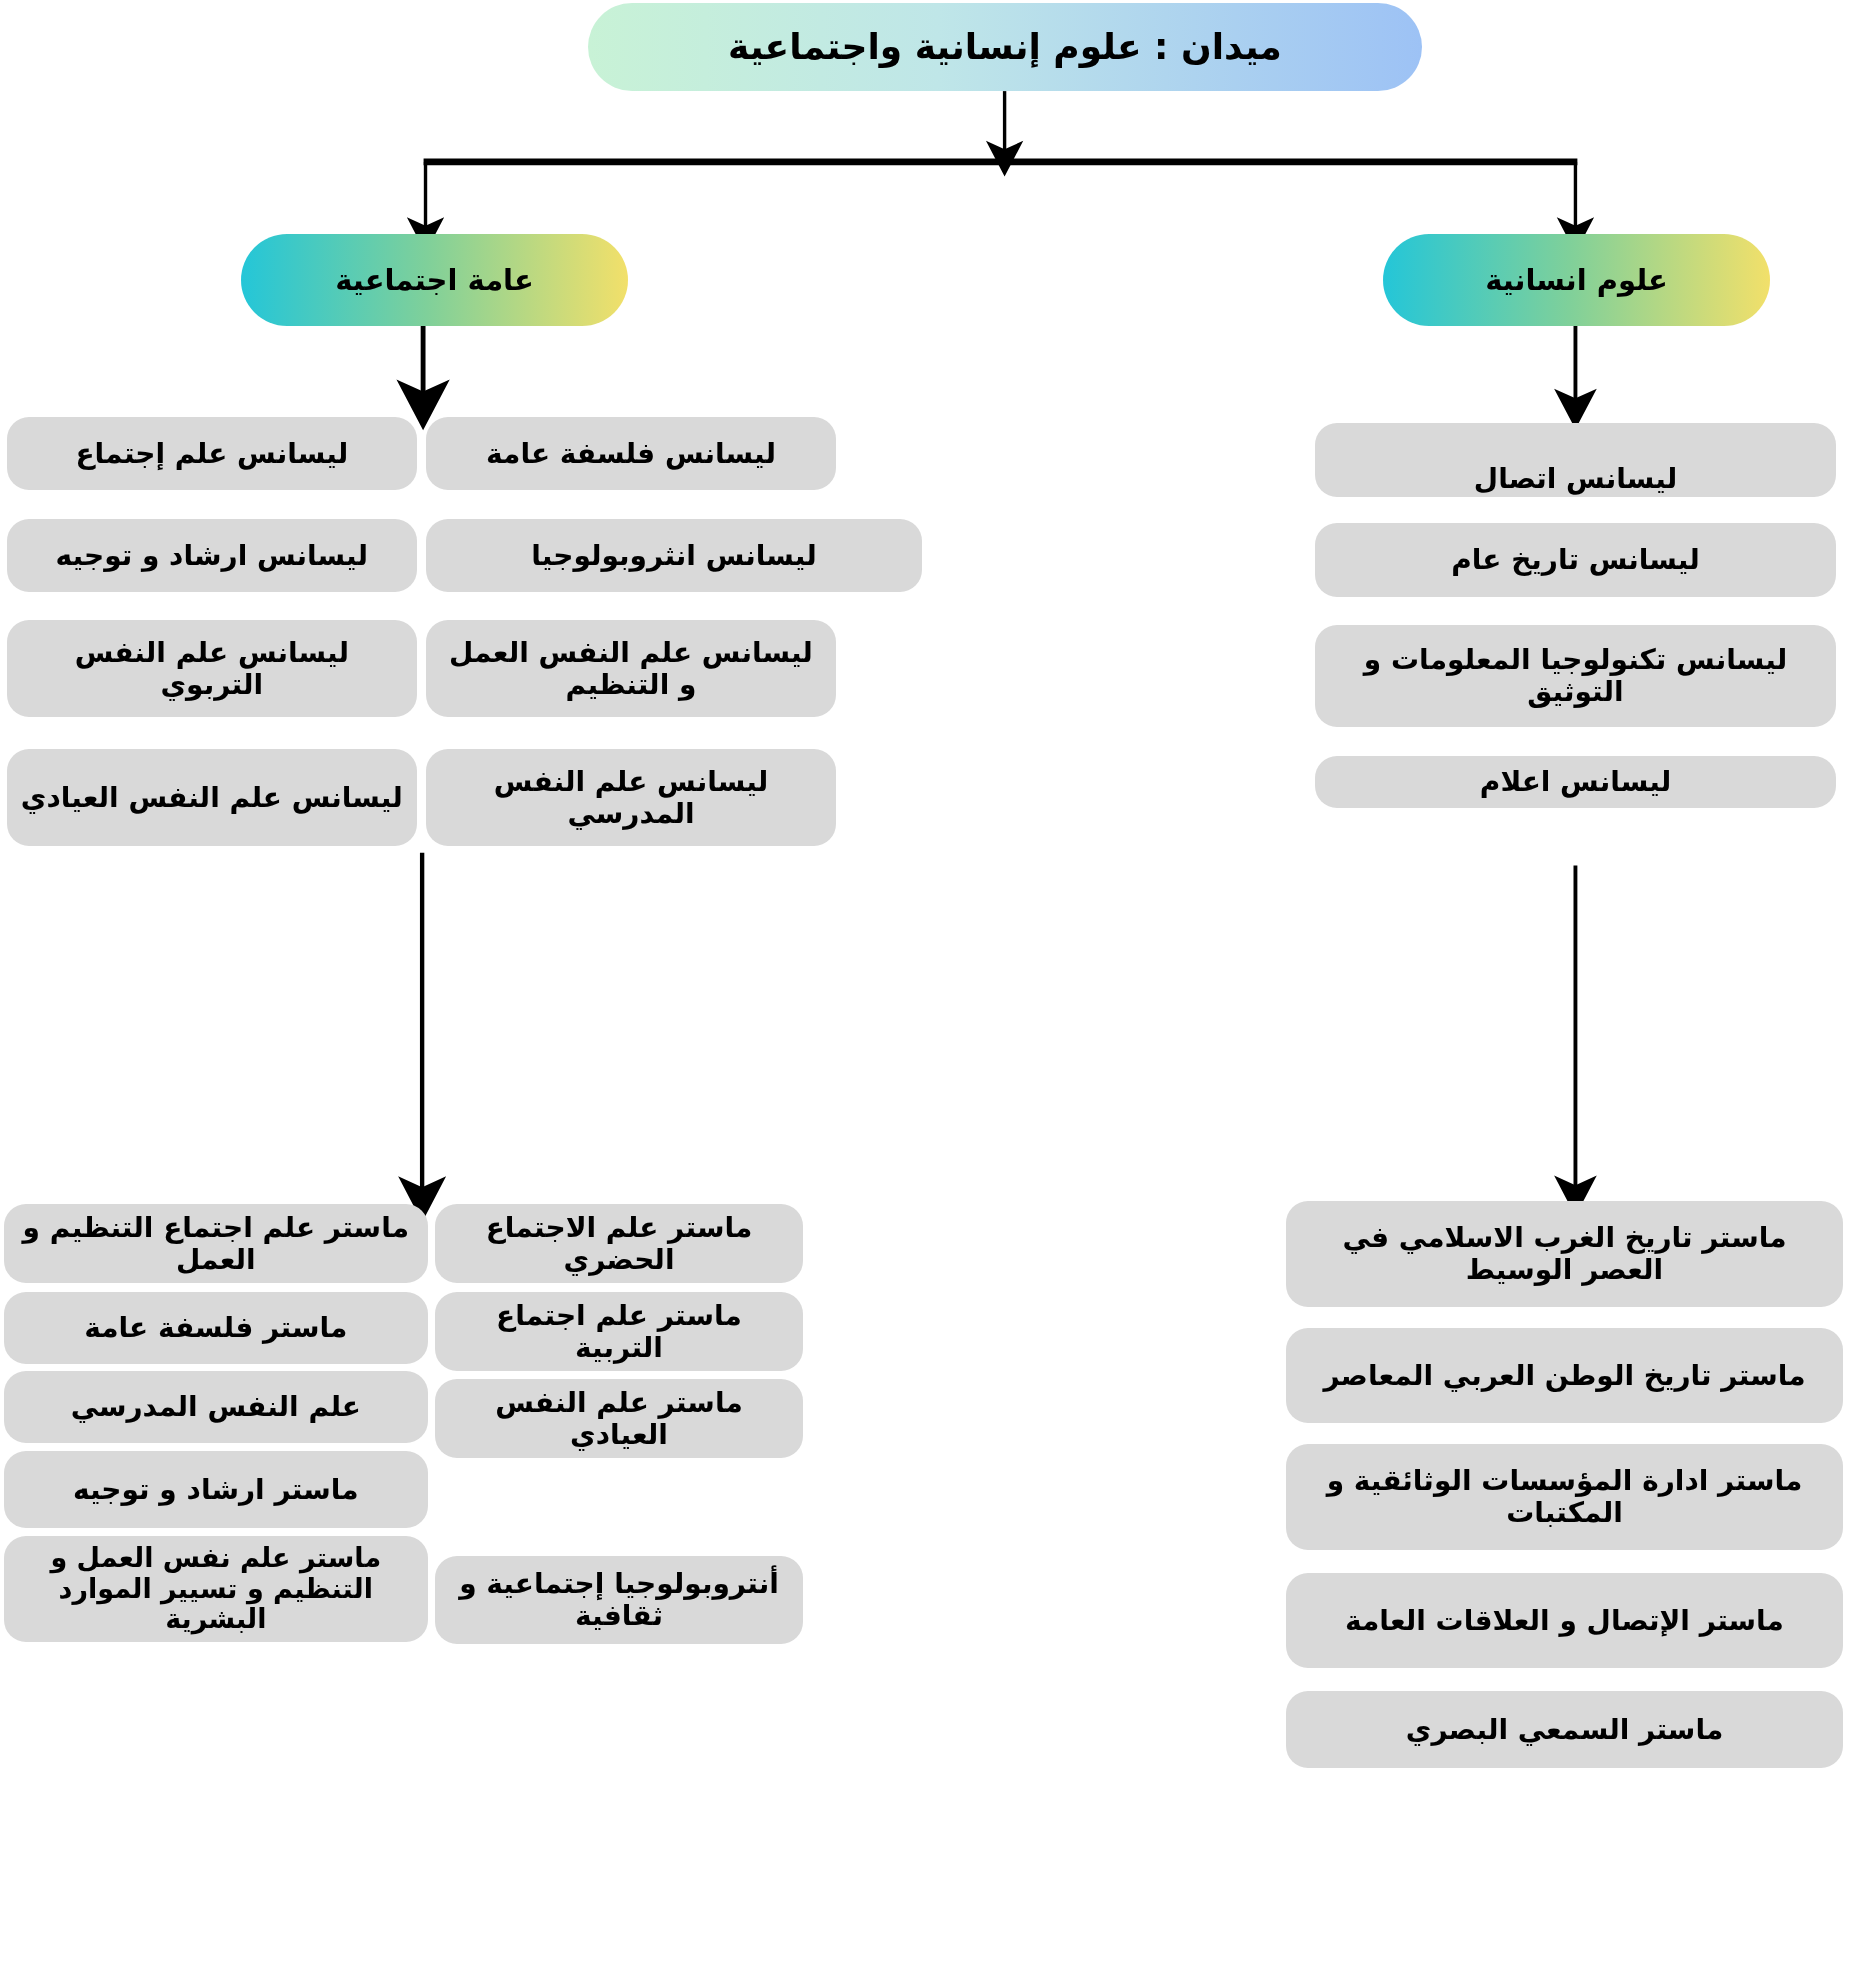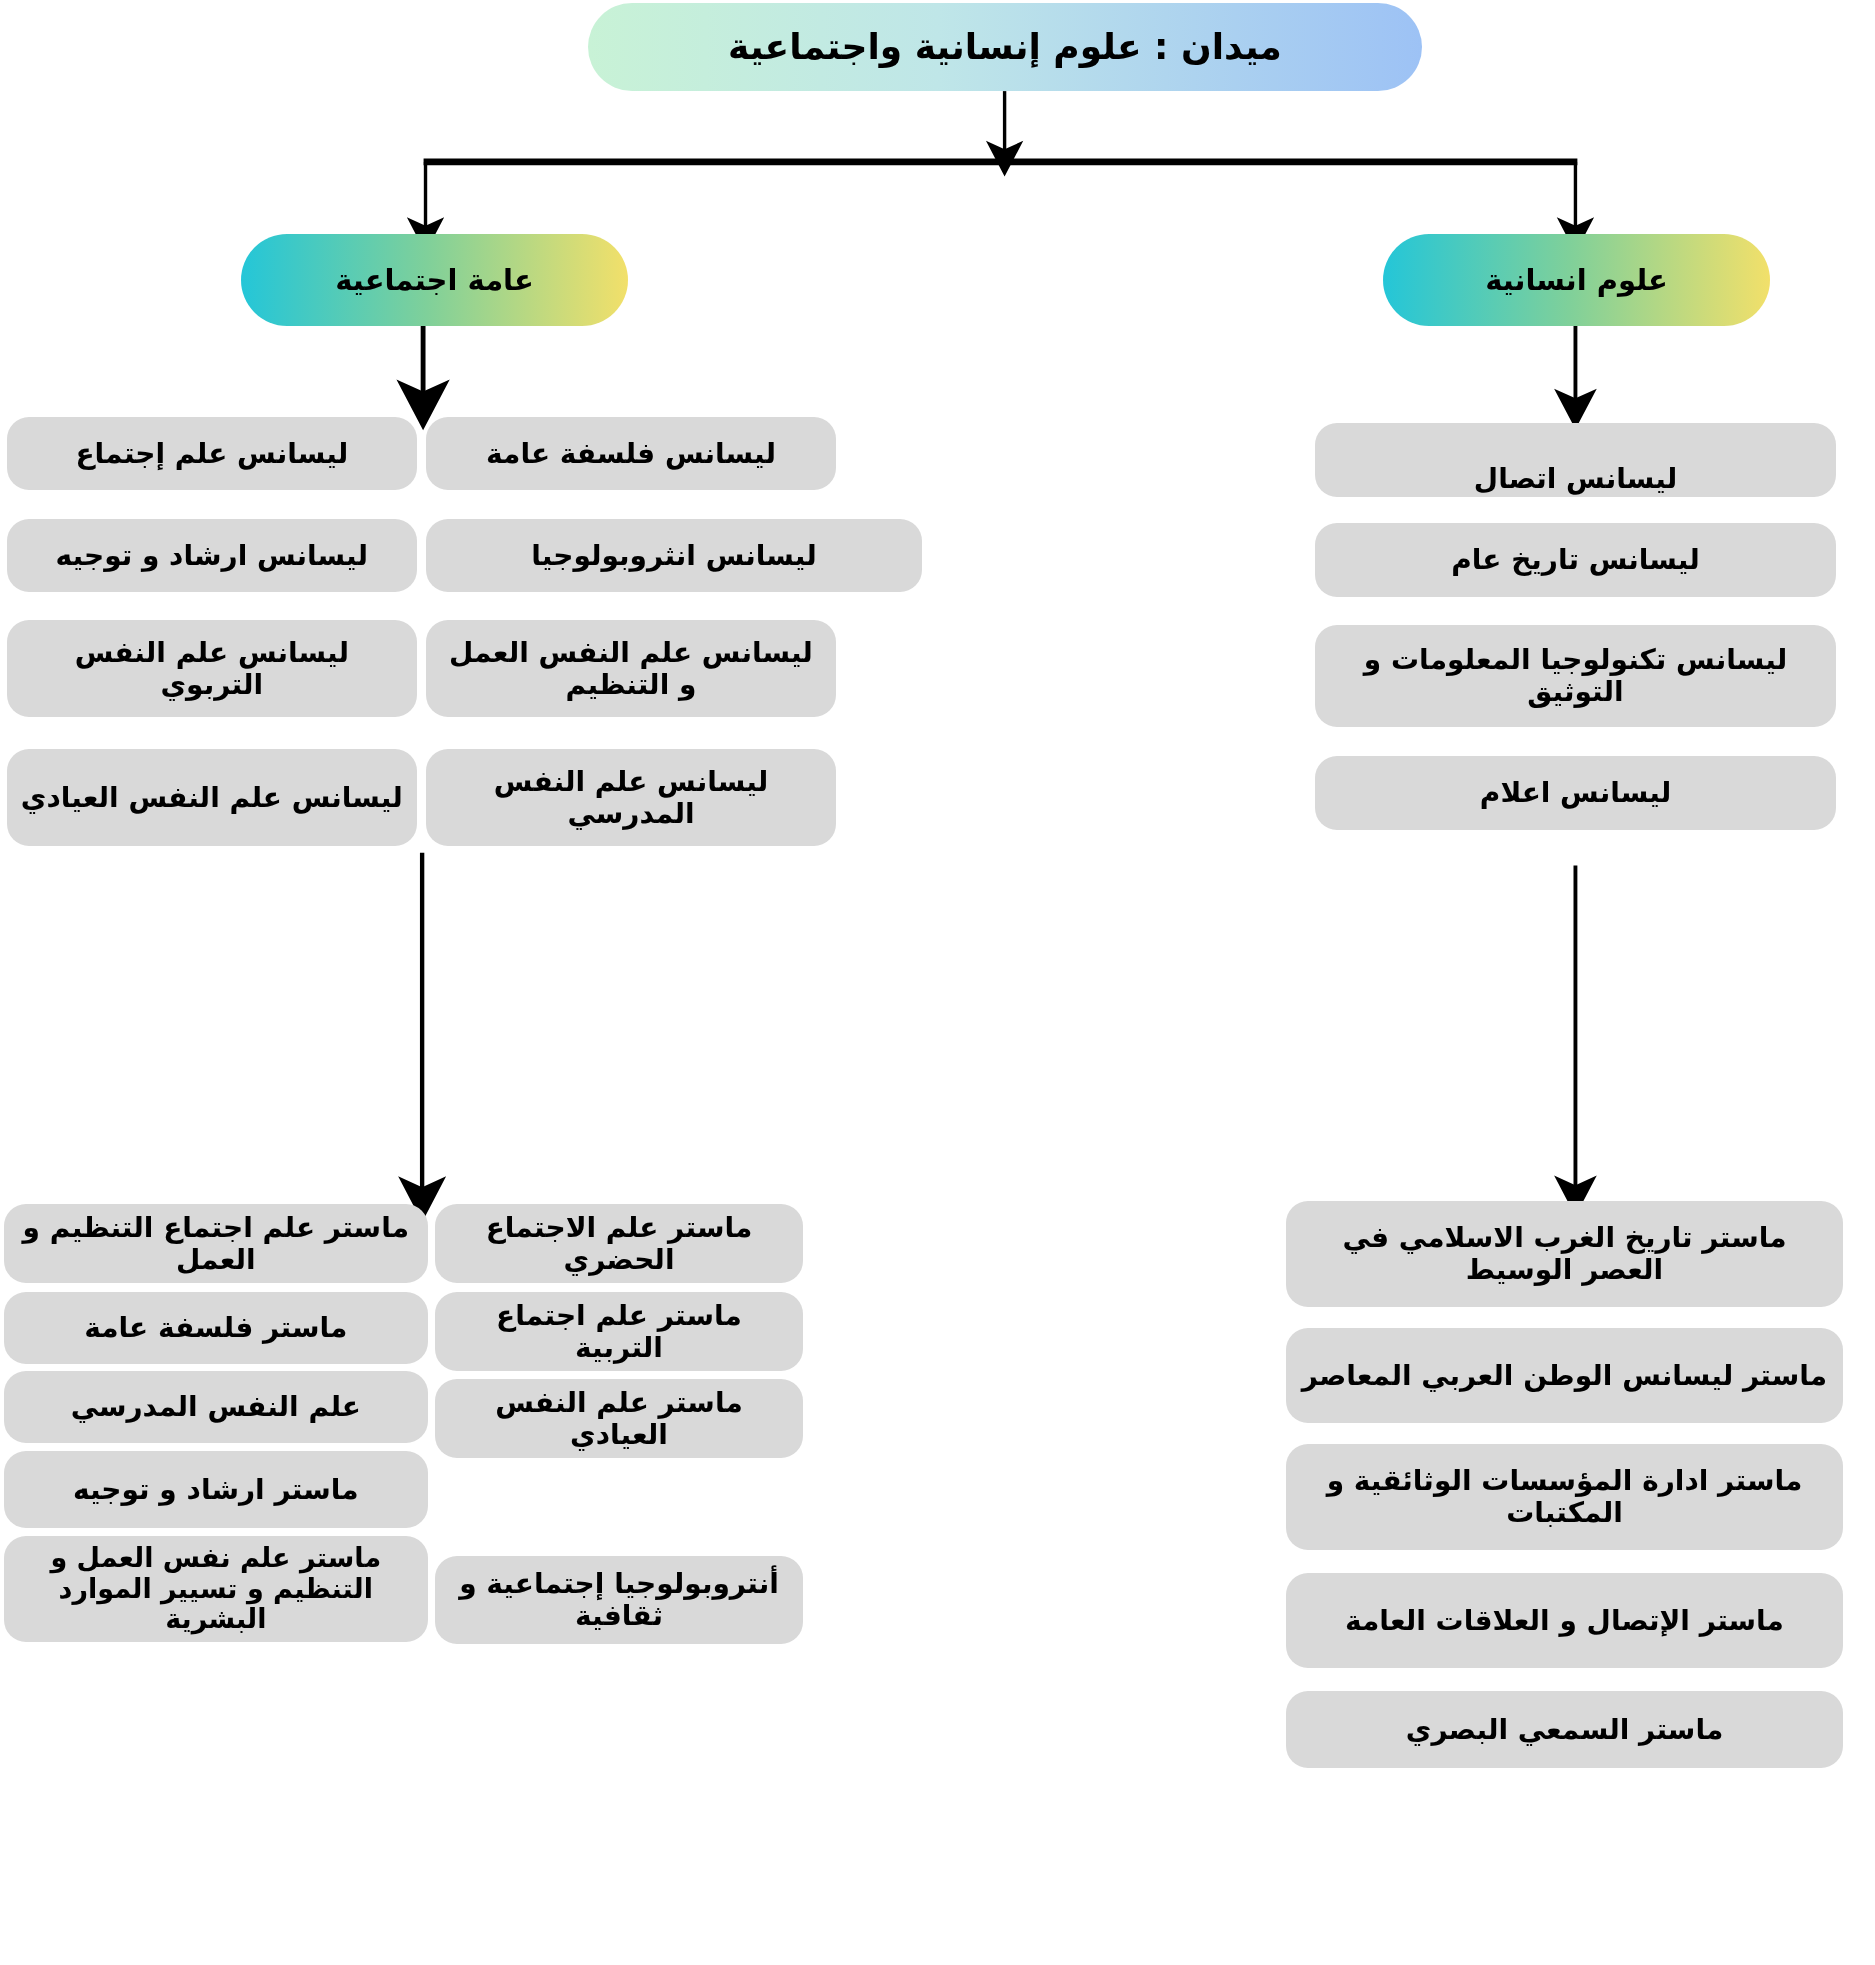--- a/index.html
+++ b/index.html
@@ -144,21 +144,21 @@
 
   <div class="prog" style="left:1316px;top:423px;width:521px;height:74px;align-items:flex-end;">
     <span>ليسانس اتصال</span>
   </div>
   <div class="prog" style="left:1316px;top:523px;width:521px;height:74px;">
     <span>ليسانس تاريخ عام</span>
   </div>
   <div class="prog" style="left:1316px;top:625px;width:521px;height:102px;">
     <span>ليسانس تكنولوجيا المعلومات و التوثيق</span>
   </div>
-  <div class="prog" style="left:1316px;top:756px;width:521px;height:74px;">
+  <div class="prog" style="left:1316px;top:756px;width:521px;height:52px;">
     <span>ليسانس اعلام</span>
   </div>
 
   <div class="prog" style="left:4.8px;top:1204px;width:424px;height:79px;justify-content:flex-end;">
     <span>ماستر علم اجتماع التنظيم و العمل</span>
   </div>
   <div class="prog" style="left:4.8px;top:1292px;width:424px;height:72px;">
     <span>ماستر فلسفة عامة</span>
   </div>
   <div class="prog" style="left:4.8px;top:1371px;width:424px;height:72px;">
@@ -181,21 +181,21 @@
     <span>ماستر علم النفس العيادي</span>
   </div>
   <div class="prog" style="left:436px;top:1556px;width:368px;height:88px;">
     <span>أنتروبولوجيا إجتماعية و ثقافية</span>
   </div>
 
   <div class="prog" style="left:1287px;top:1201px;width:557px;height:106px;">
     <span>ماستر تاريخ الغرب الاسلامي في العصر الوسيط</span>
   </div>
   <div class="prog" style="left:1287px;top:1328px;width:557px;height:95px;">
-    <span>ماستر ليسانس الوطن العربي المعاصر</span>
+    <span>ماستر تاريخ الوطن العربي المعاصر</span>
   </div>
   <div class="prog" style="left:1287px;top:1444px;width:557px;height:106px;">
     <span>ماستر ادارة المؤسسات الوثائقية و المكتبات</span>
   </div>
   <div class="prog" style="left:1287px;top:1573px;width:557px;height:95px;">
     <span>ماستر الإتصال و العلاقات العامة</span>
   </div>
   <div class="prog" style="left:1287px;top:1691px;width:557px;height:77px;">
     <span>ماستر السمعي البصري</span>
   </div>

